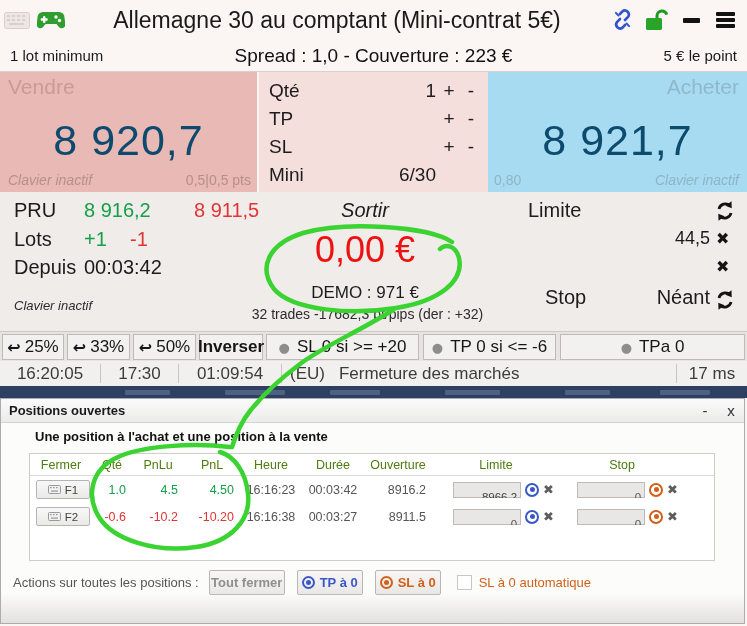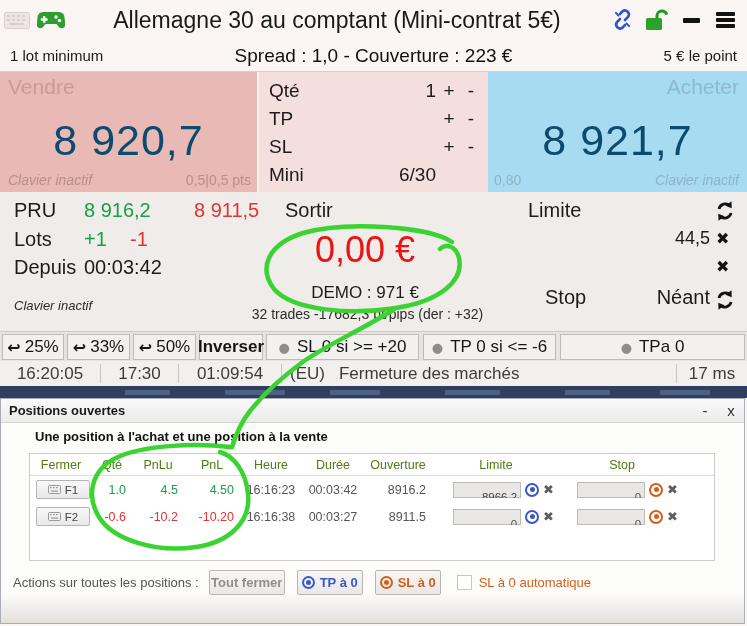--- a/index.html
+++ b/index.html
@@ -217,21 +217,21 @@
   <span class="lbl20" style="left:14px;top:7px;">PRU</span>
   <span class="lbl20 green" style="left:84px;top:7px;">8 916,2</span>
   <span class="lbl20 red" style="left:194px;top:7px;">8 911,5</span>
   <span class="lbl20" style="left:14px;top:36px;">Lots</span>
   <span class="lbl20 green" style="left:84px;top:36px;">+1</span>
   <span class="lbl20 red" style="left:130px;top:36px;">-1</span>
   <span class="lbl20" style="left:14px;top:64px;">Depuis</span>
   <span class="lbl20" style="left:84px;top:64px;">00:03:42</span>
   <span class="italic13" style="left:14px;top:106px;">Clavier inactif</span>
 
-  <span class="lbl20" style="left:285px;width:160px;top:7px;">Sortir</span>
+  <span class="lbl20" style="left:285px;width:160px;text-align:center;top:7px;font-style:italic;">Sortir</span>
   <span class="pnl-big" style="left:285px;width:160px;text-align:center;top:37px;">0,00 €</span>
   <span style="left:285px;width:160px;text-align:center;top:91px;font-size:17px;color:#1c1c1c;">DEMO : 971 €</span>
   <span style="left:235px;width:265px;text-align:center;top:114px;font-size:14px;color:#2c2c2c;">32 trades -17682,3 pt/pips (der : +32)</span>
 
   <span class="lbl20" style="left:528px;top:7px;">Limite</span>
   <span class="refresh-btn" style="left:714px;top:8px;">
     <svg width="22" height="22" viewBox="0 0 20 20">
         <path d="M4.5 8.2 A6 6 0 0 1 14.6 5.3" fill="none" stroke="#141414" stroke-width="2.5"></path>
         <path d="M15.9 1.1 L16.1 7.6 L10.4 5.2 Z" fill="#141414"></path>
         <path d="M15.5 11.8 A6 6 0 0 1 5.4 14.7" fill="none" stroke="#141414" stroke-width="2.5"></path>

